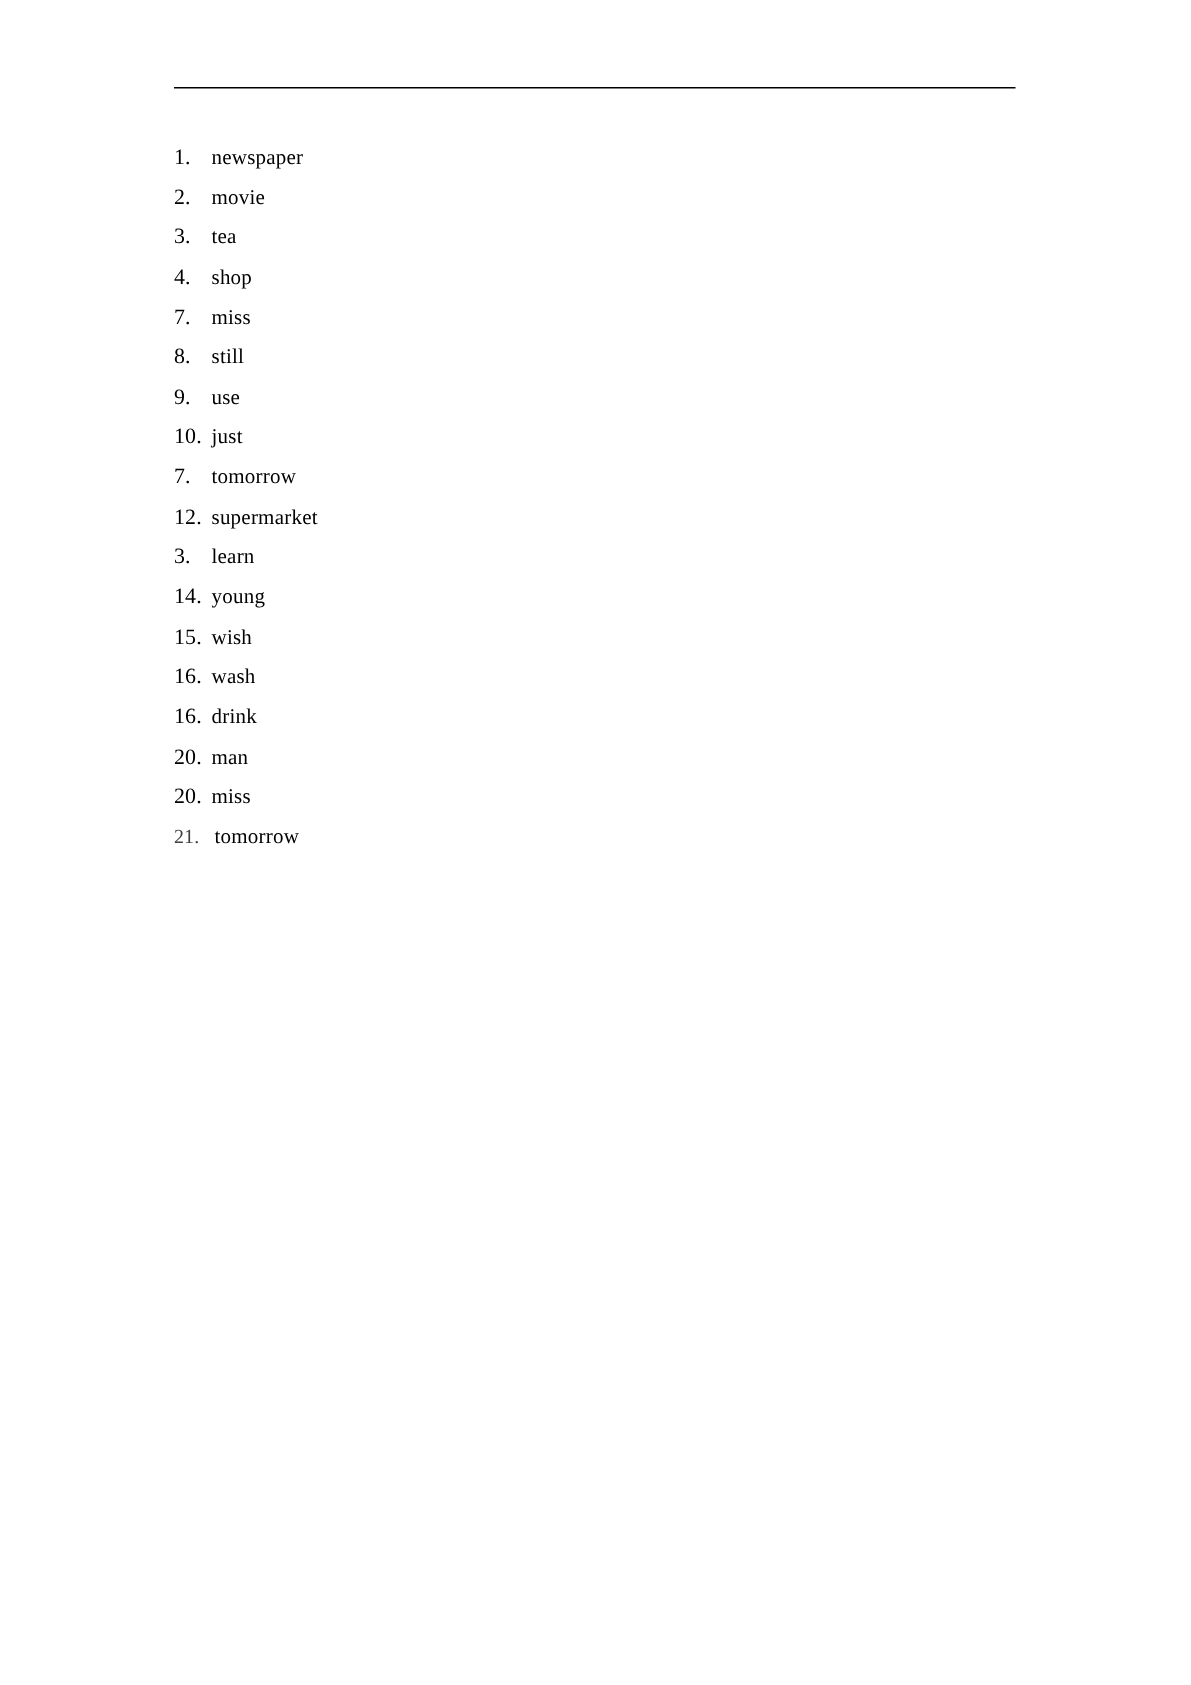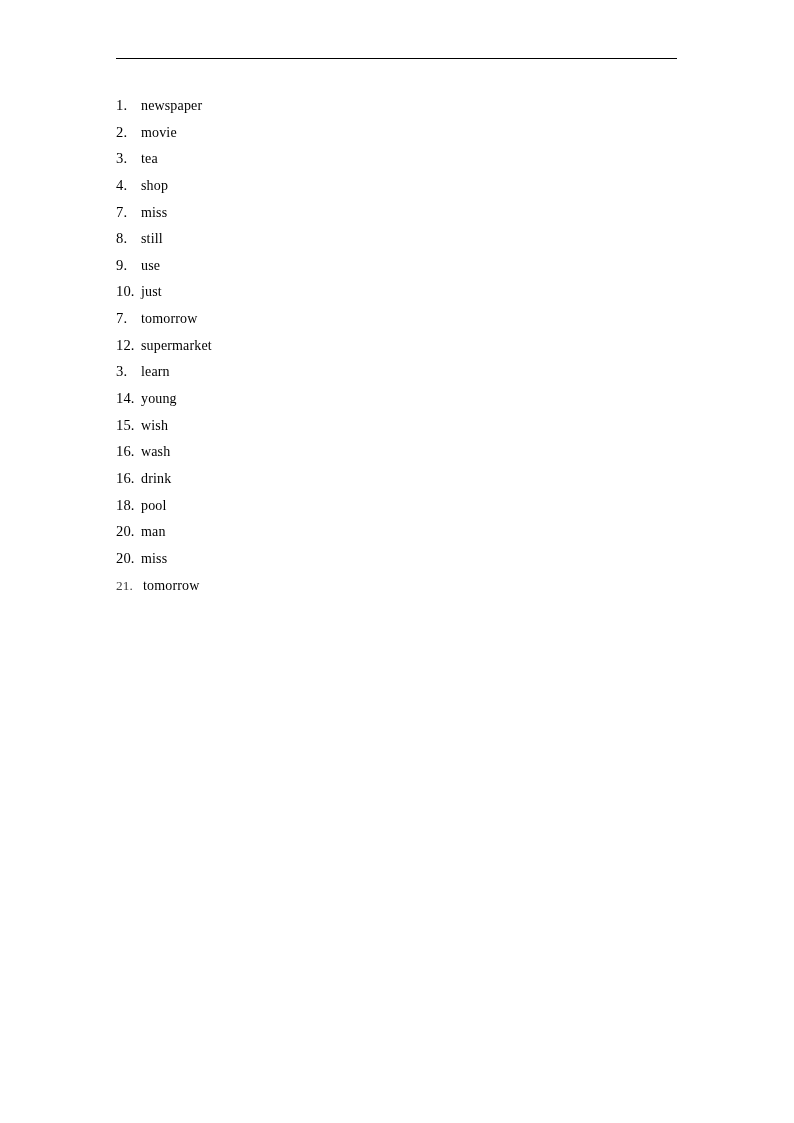--- a/index.html
+++ b/index.html
@@ -91,19 +91,18 @@
       <li class="word-item"><span class="item-number">8.</span><span class="item-word">still</span></li>
       <li class="word-item"><span class="item-number">9.</span><span class="item-word">use</span></li>
       <li class="word-item"><span class="item-number">10.</span><span class="item-word">just</span></li>
       <li class="word-item"><span class="item-number">7.</span><span class="item-word">tomorrow</span></li>
       <li class="word-item"><span class="item-number">12.</span><span class="item-word">supermarket</span></li>
       <li class="word-item"><span class="item-number">3.</span><span class="item-word">learn</span></li>
       <li class="word-item"><span class="item-number">14.</span><span class="item-word">young</span></li>
       <li class="word-item"><span class="item-number">15.</span><span class="item-word">wish</span></li>
       <li class="word-item"><span class="item-number">16.</span><span class="item-word">wash</span></li>
       <li class="word-item"><span class="item-number">16.</span><span class="item-word">drink</span></li>
-      <li class="word-item"><span class="item-number">18.</span><span class="item-word">pool</span></li>
       <li class="word-item"><span class="item-number">20.</span><span class="item-word">man</span></li>
       <li class="word-item"><span class="item-number">20.</span><span class="item-word">miss</span></li>
       <li class="word-item is-faint"><span class="item-number">21.</span><span class="item-word">tomorrow</span></li>
     </ol>
 
 </div>
 
 </body></html>

